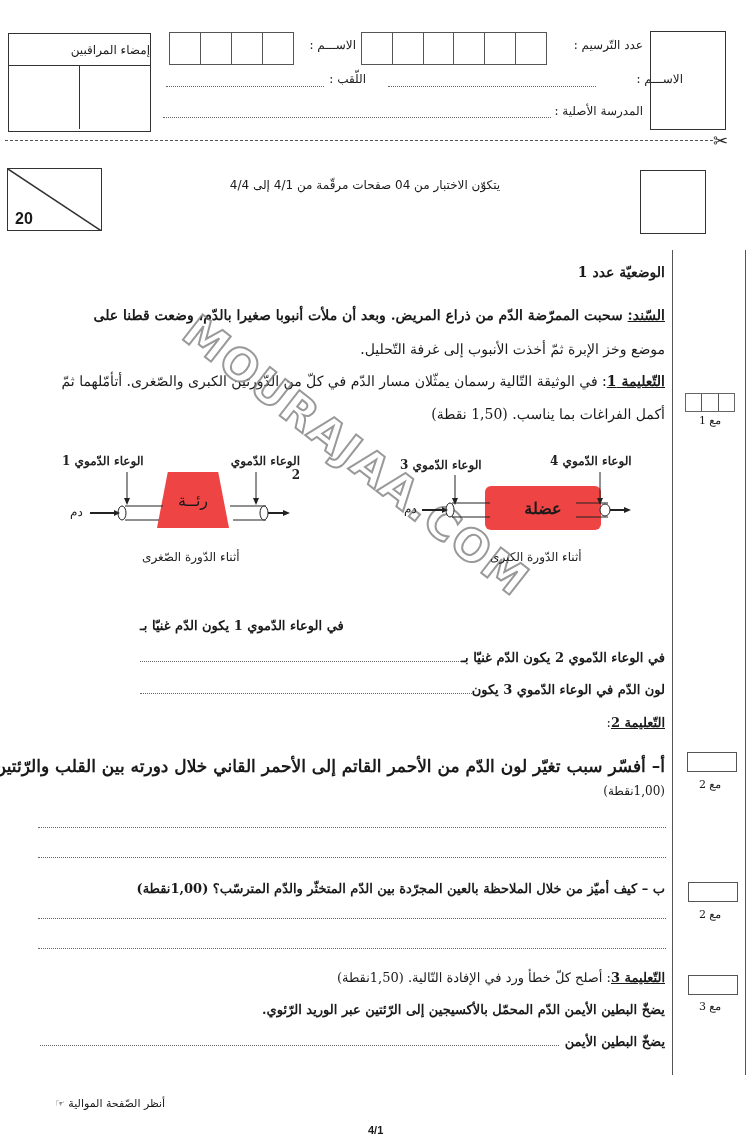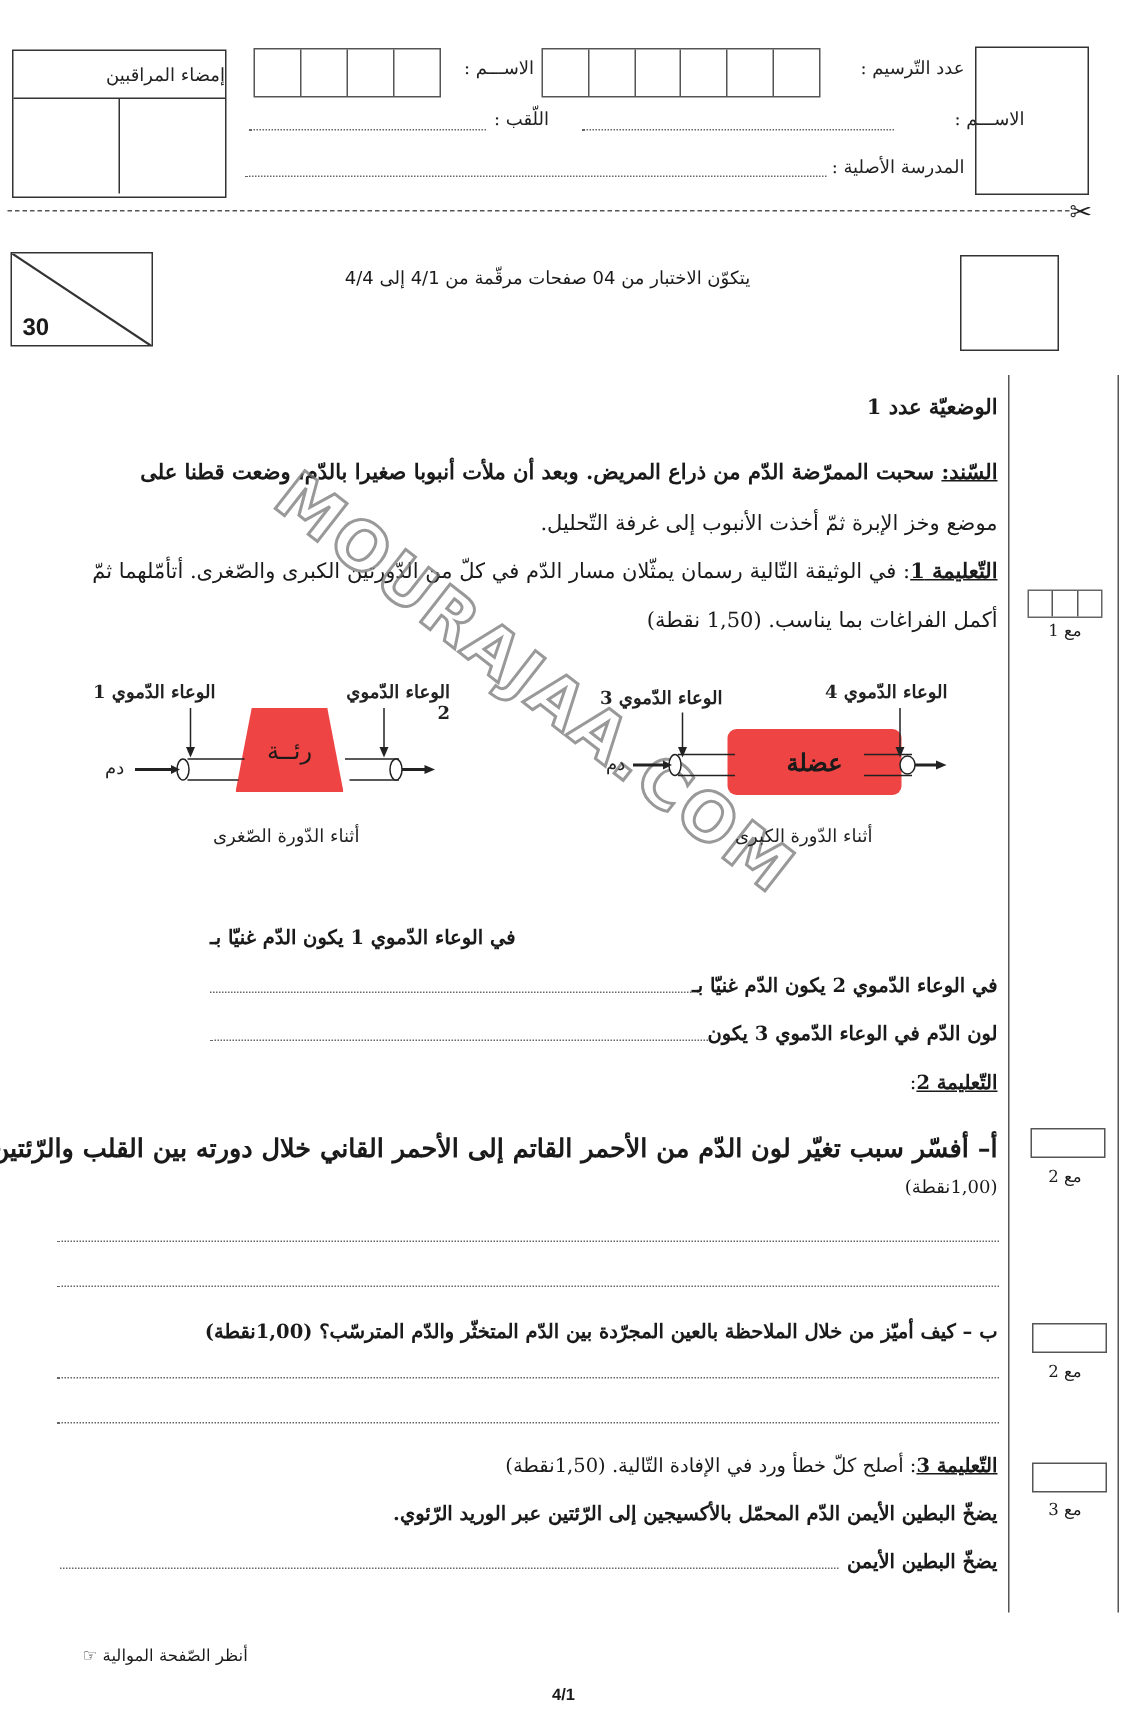--- a/index.html
+++ b/index.html
@@ -61,21 +61,21 @@
 
 <div class="abs box" style="left:650px;top:31px;width:76px;height:99px;"></div>
 
 <div class="abs dash-line" style="left:5px;top:140px;width:708px;"></div>
 <div class="abs" style="left:713px;top:130px;font-size:18px;color:#222;">✂</div>
 
 <div class="abs box" style="left:7px;top:168px;width:95px;height:63px;overflow:hidden;">
   <svg width="95" height="63" style="position:absolute;left:0;top:0;">
     <line x1="0" y1="0" x2="95" y2="63" stroke="#333" stroke-width="1.5"></line>
   </svg>
-  <div style="position:absolute;left:7px;bottom:2px;font-family:'Liberation Sans',sans-serif;font-weight:bold;font-size:16px;">30</div>
+  <div style="position:absolute;left:7px;bottom:2px;font-family:'Liberation Sans',sans-serif;font-weight:bold;font-size:16px;">20</div>
 </div>
 <div class="abs rtl" style="left:200px;top:178px;width:330px;text-align:center;font-family:'DejaVu Sans',sans-serif;font-size:12px;">يتكوّن الاختبار من 04 صفحات مرقّمة من 4/1 إلى 4/4</div>
 <div class="abs box" style="left:640px;top:170px;width:66px;height:64px;"></div>
 
 <div class="abs" style="left:672px;top:250px;width:1px;height:825px;background:#555;"></div>
 <div class="abs" style="left:745px;top:250px;width:1px;height:825px;background:#555;"></div>
 
 <div class="abs" style="left:685px;top:393px;width:50px;height:19px;border:1px solid #666;display:flex;">
   <div class="cell" style="flex:1;"></div>
     <div class="cell" style="flex:1;"></div>

